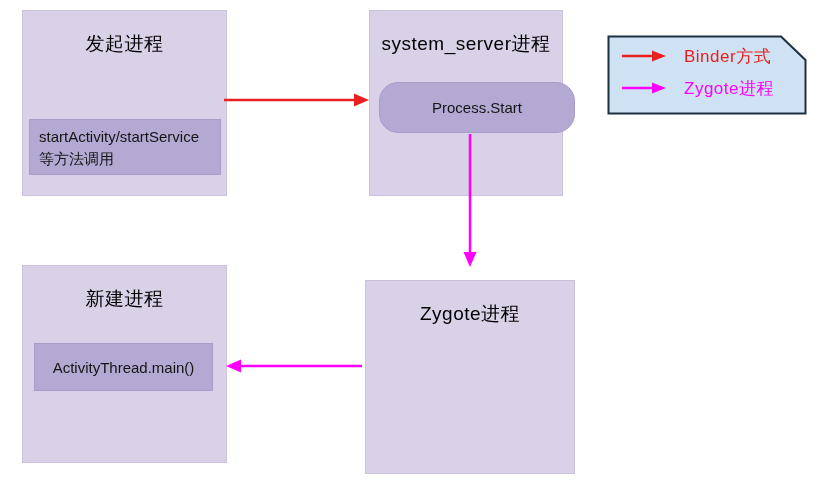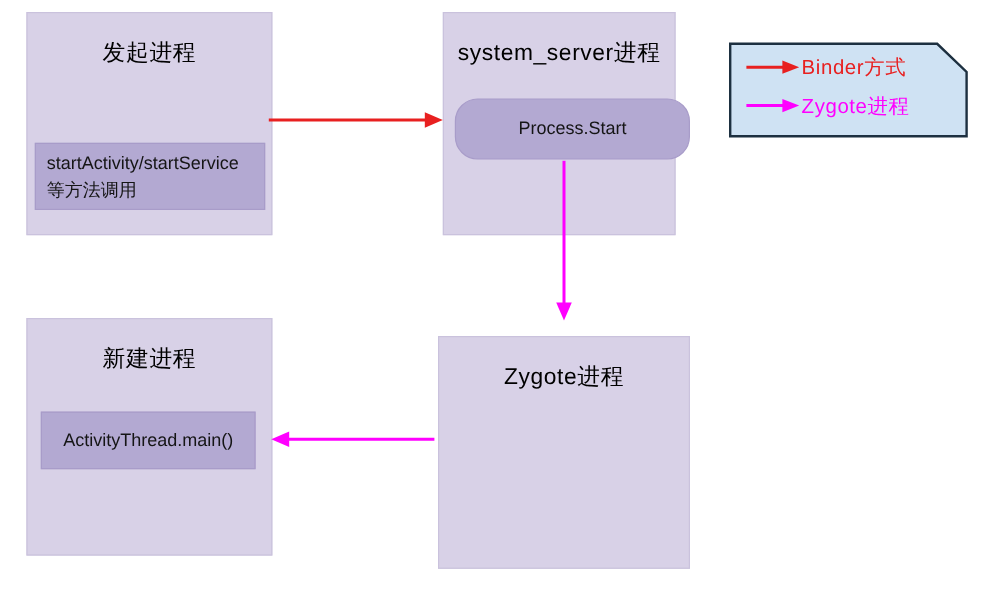--- a/index.html
+++ b/index.html
@@ -37,21 +37,21 @@
   #box-new-process{left:22px;top:265px;width:205px;height:198px;}
   #inner-new-process{left:11px;top:77px;width:179px;height:48px;}
 
   #box-zygote{left:365px;top:268px;width:210px;height:194px;margin-top:12px;}
   #inner-zygote{left:13px;top:69px;width:176px;height:54px;}
 
   #arrow-overlay{position:absolute;left:0;top:0;width:839px;height:498px;pointer-events:none;}
 
   #legend{position:absolute;left:607px;top:35px;width:200px;height:80px;}
   #legend-shape{position:absolute;left:0;top:0;}
-  .legend-row{position:absolute;left:13px;height:20px;display:flex;align-items:center;gap:0;}
+  .legend-row{position:absolute;left:13px;height:20px;display:flex;align-items:center;gap:16px;}
   #legend-row-binder{top:11px;}
   #legend-row-socket{top:43px;}
   .legend-label{font-size:17px;letter-spacing:.5px;}
   #legend-label-binder{color:#e82020;}
   #legend-label-socket{color:#ff00ff;}
 </style>
 </head>
 <body>
 
 <div id="canvas">

